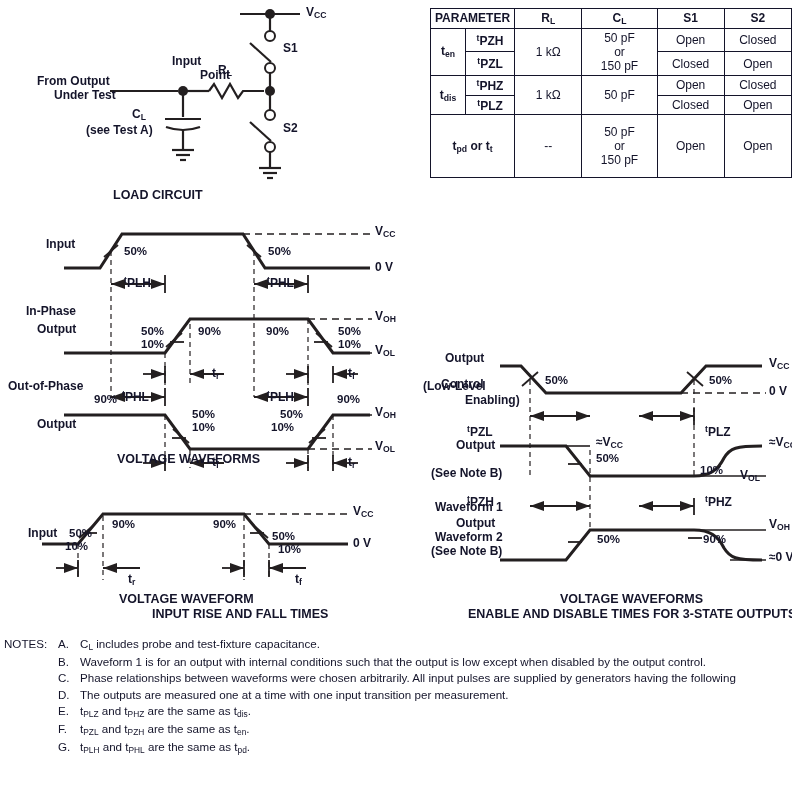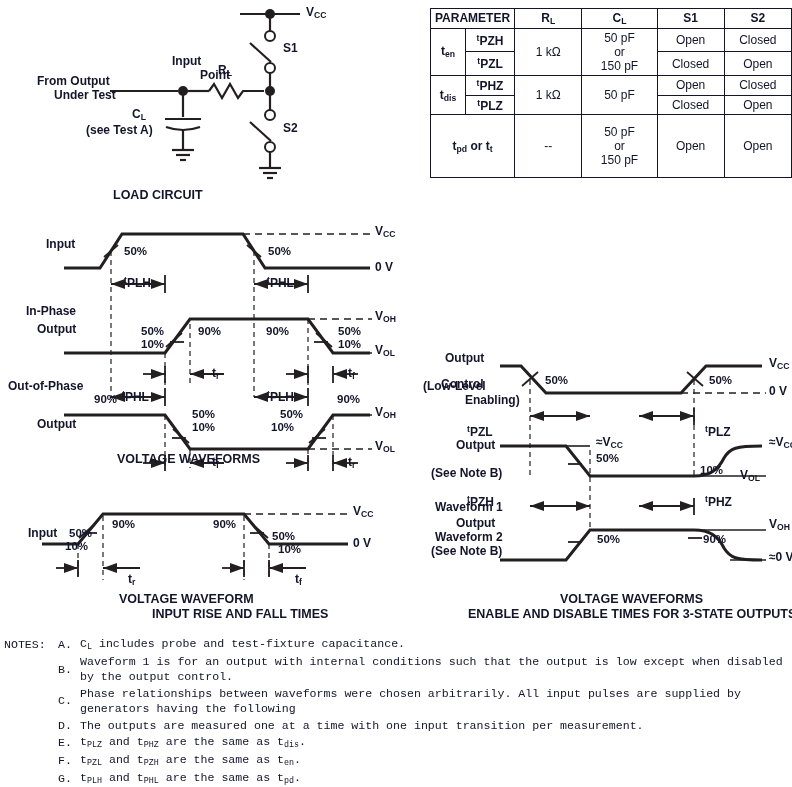--- a/index.html
+++ b/index.html
@@ -76,21 +76,21 @@
   
   #notes {
     position: absolute;
     left: 4px; top: 636px;
     width: 788px;
     font-size: 11.6px;
     color: #14142a;
     font-family: "Liberation Sans", sans-serif;
     line-height: 1.33;
   }
-  .note-row { display: flex; align-items: center; font-family: Liberation Mono, monospace; }
+  .note-row { display: flex; align-items: flex-start; }
   .note-head { width: 54px; flex: 0 0 54px; font-weight: normal; }
   .note-ltr  { width: 22px; flex: 0 0 22px; }
   .note-txt  { flex: 1 1 auto; }
   .note-indent { margin-left: 76px; }
 </style>
 </head>
 <body>
 
 <div class="page">
 

